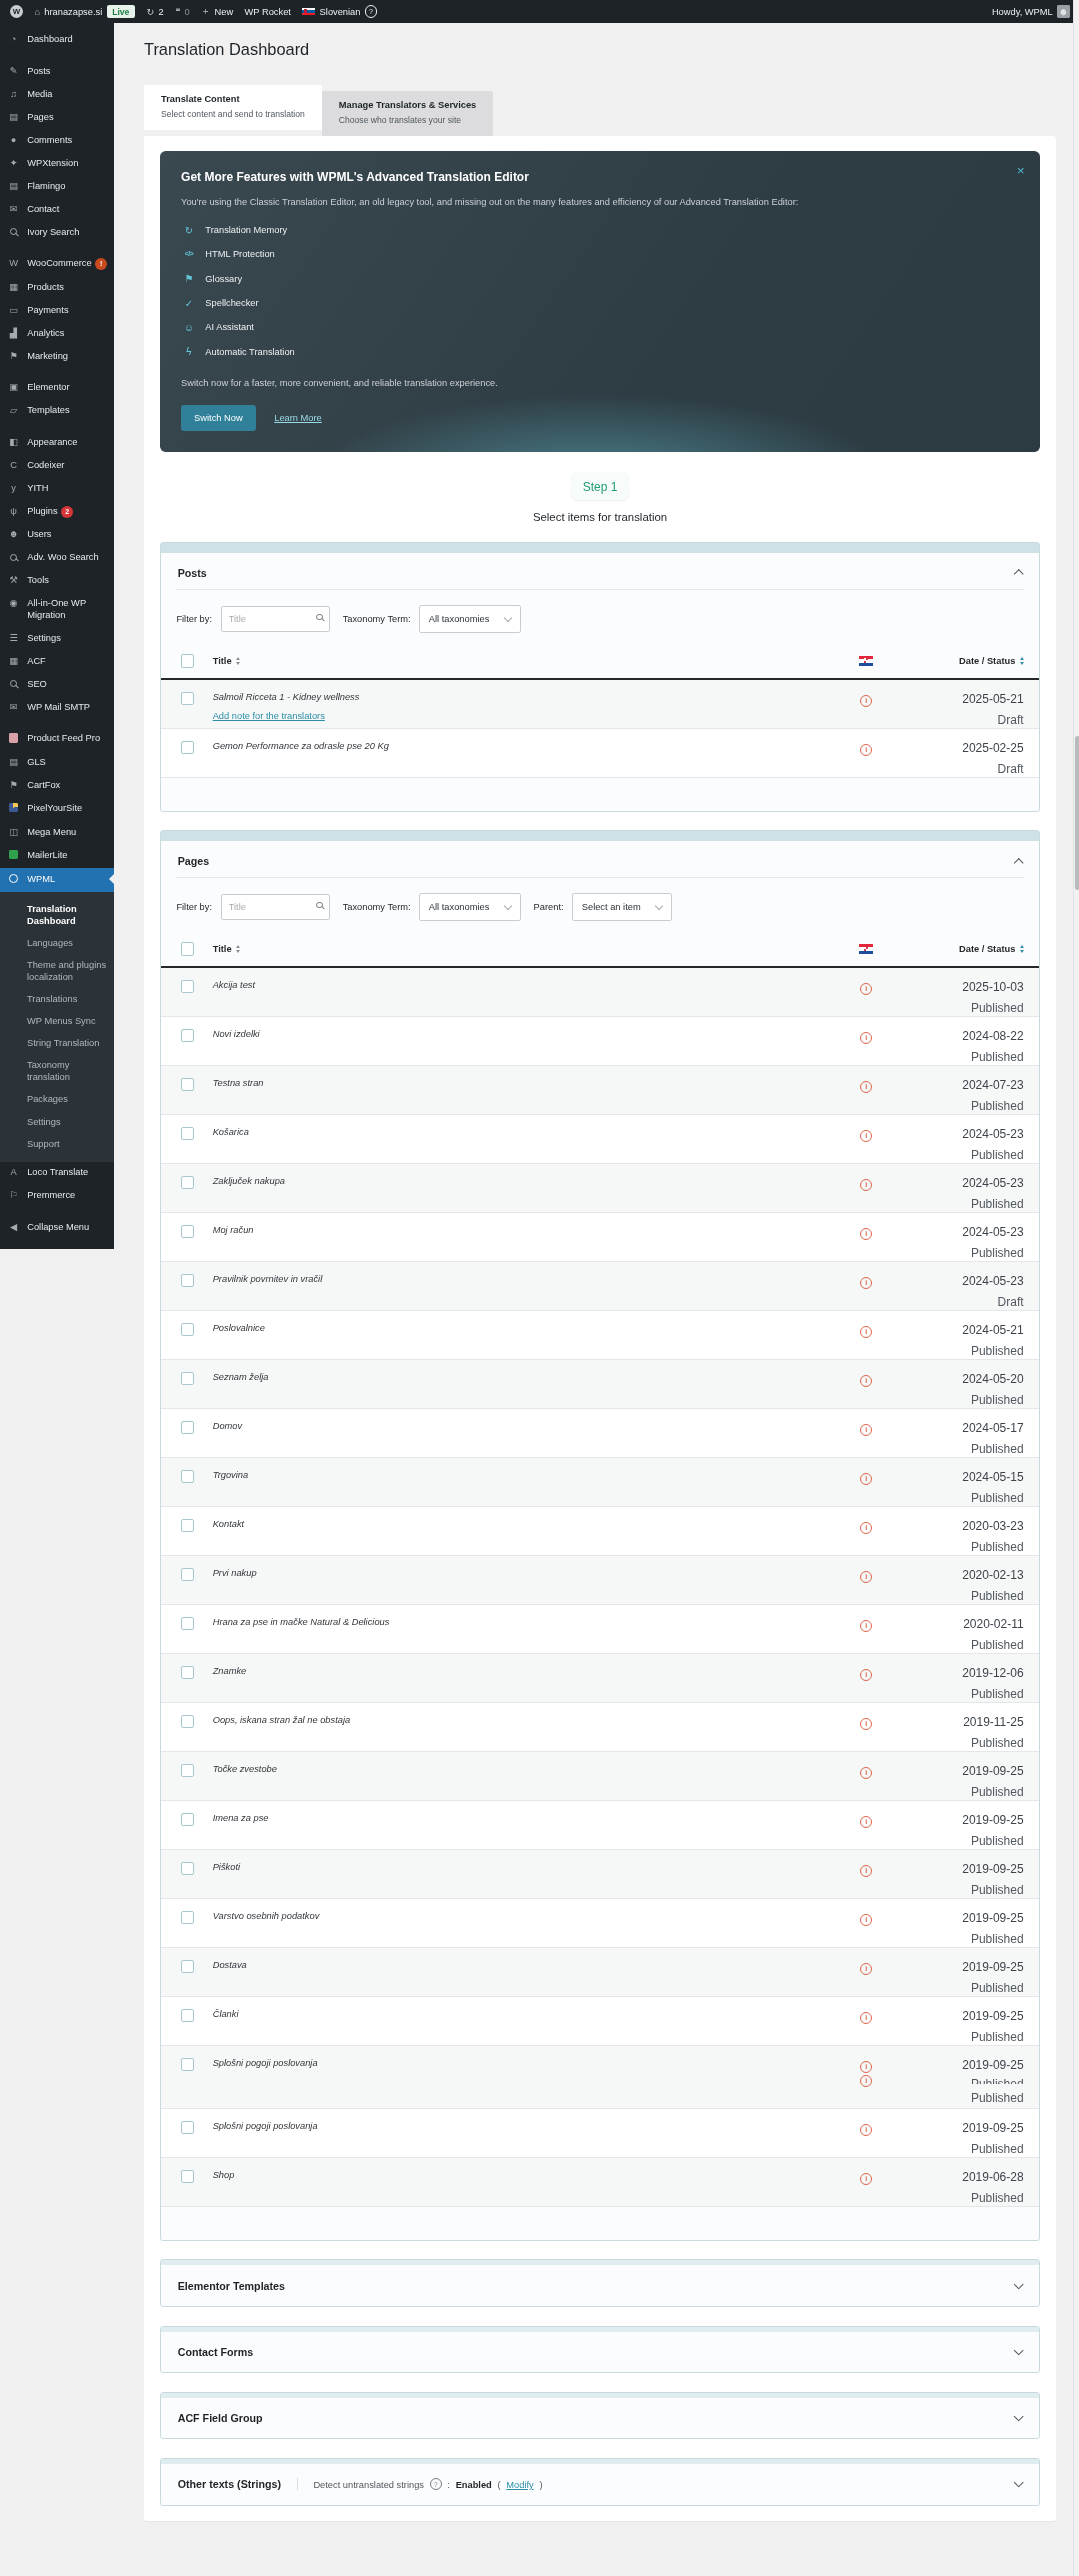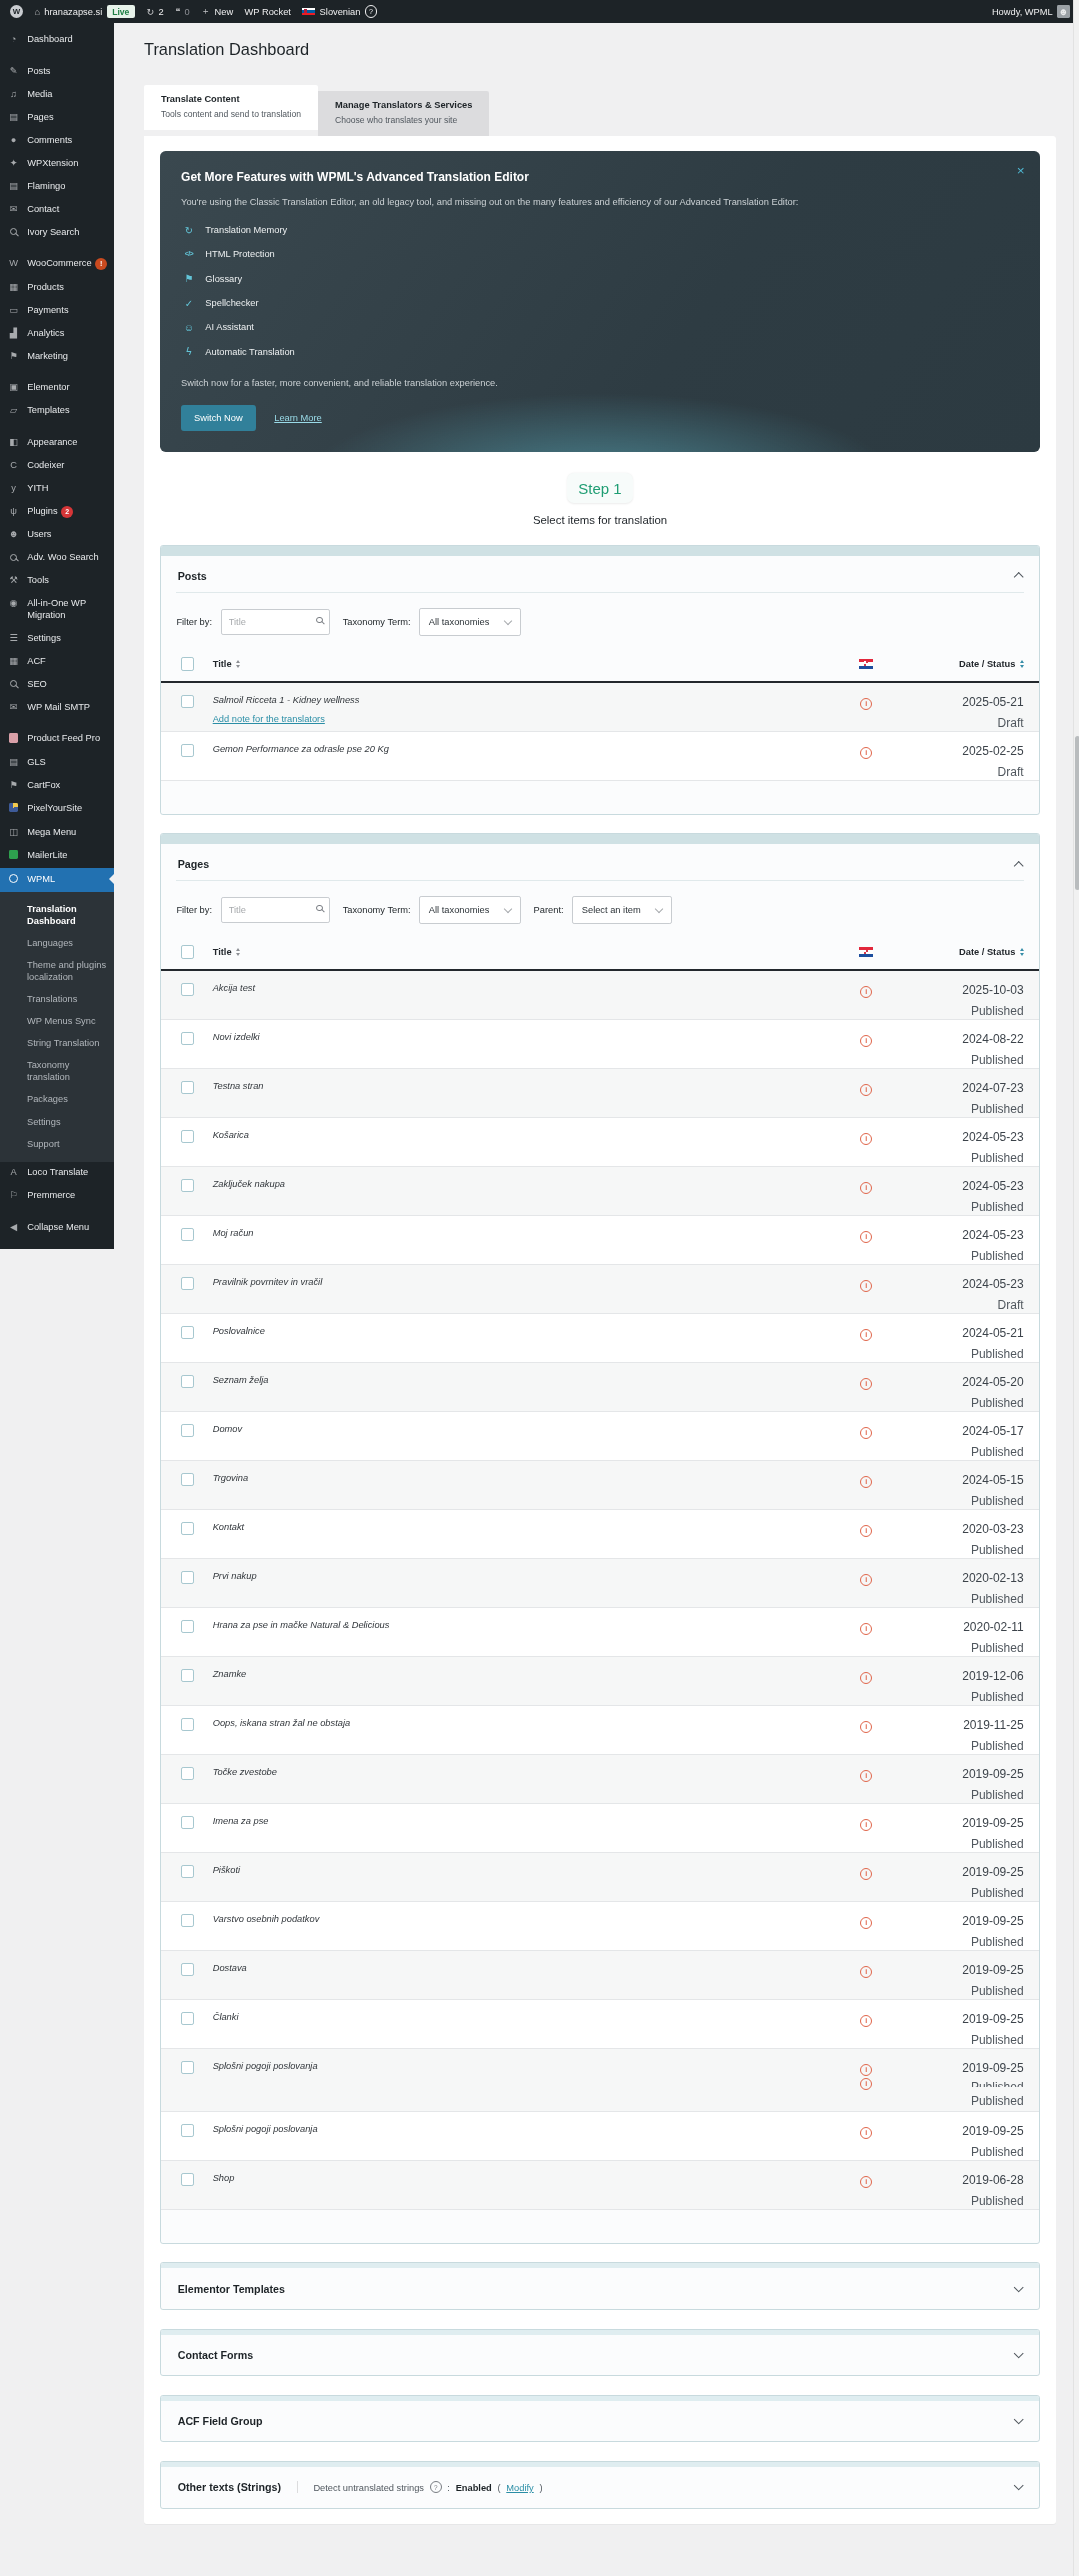--- a/index.html
+++ b/index.html
@@ -78,21 +78,21 @@
   .bf-icon{width:15.7px;text-align:center;color:#63c5d8;font-size:10px;}
   .bf-icon.code{font-size:7.1px;letter-spacing:-0.7px;font-weight:bold;}
   .bf-label{font-size:9.3px;color:#eef1f2;}
   .banner-outro{font-size:9.3px;color:#ccd2d5;margin-top:18.6px;}
   .banner-actions{margin-top:17px;display:flex;align-items:center;gap:18.6px;}
   .switch-btn{background:#31809a;color:#fff;font-size:9.3px;border:none;border-radius:2.9px;
     padding:7.9px 13px;cursor:pointer;}
   .learn-link{color:#9adbe8;font-size:9.3px;text-decoration:underline;cursor:pointer;}
   
   .step-area{text-align:center;margin-top:21.4px;}
-  .step-badge{display:inline-block;background:#f7fbfa;color:#1f9d73;font-size:15px;
+  .step-badge{display:inline-block;background:#f7fbfa;color:#1f9d73;font-size:12px;
     border-radius:7.1px;padding:6.4px 11.4px;box-shadow:0 0.7px 2.1px rgba(0,0,0,.08);}
   .step-heading{font-size:11.4px;font-weight:500;color:#23282d;margin-top:11.4px;}
   
   .card{border:0.7px solid #c8dade;border-radius:2.9px;margin-top:18.6px;background:#fbfcfd;overflow:hidden;}
   .card-strip{height:10px;background:#cfe1e4;}
   .card.collapsed .card-strip{height:5px;background:#dfedf0;}
   .card-head{display:flex;align-items:center;justify-content:space-between;padding:13.6px 17px 10.7px;}
   .card-title{font-size:10.7px;font-weight:bold;color:#1d2327;}
   .chev{width:6.4px;height:6.4px;border-right:1.4px solid #50575e;border-bottom:1.4px solid #50575e;
     display:inline-block;cursor:pointer;}
@@ -378,21 +378,21 @@
       <span class="sb-label">Collapse Menu</span>
     </div>
   </div>
 
 <div class="content">
   <h1 class="page-title">Translation Dashboard</h1>
 
   <div class="tabs">
     <div class="tab active">
       <div class="tab-title">Translate Content</div>
-      <div class="tab-sub">Tools content and send to translation</div>
+      <div class="tab-sub">Select content and send to translation</div>
     </div>
     <div class="tab inactive">
       <div class="tab-title">Manage Translators &amp; Services</div>
       <div class="tab-sub">Choose who translates your site</div>
     </div>
   </div>
 
   <div class="wrapper">
 
     <div class="banner">

